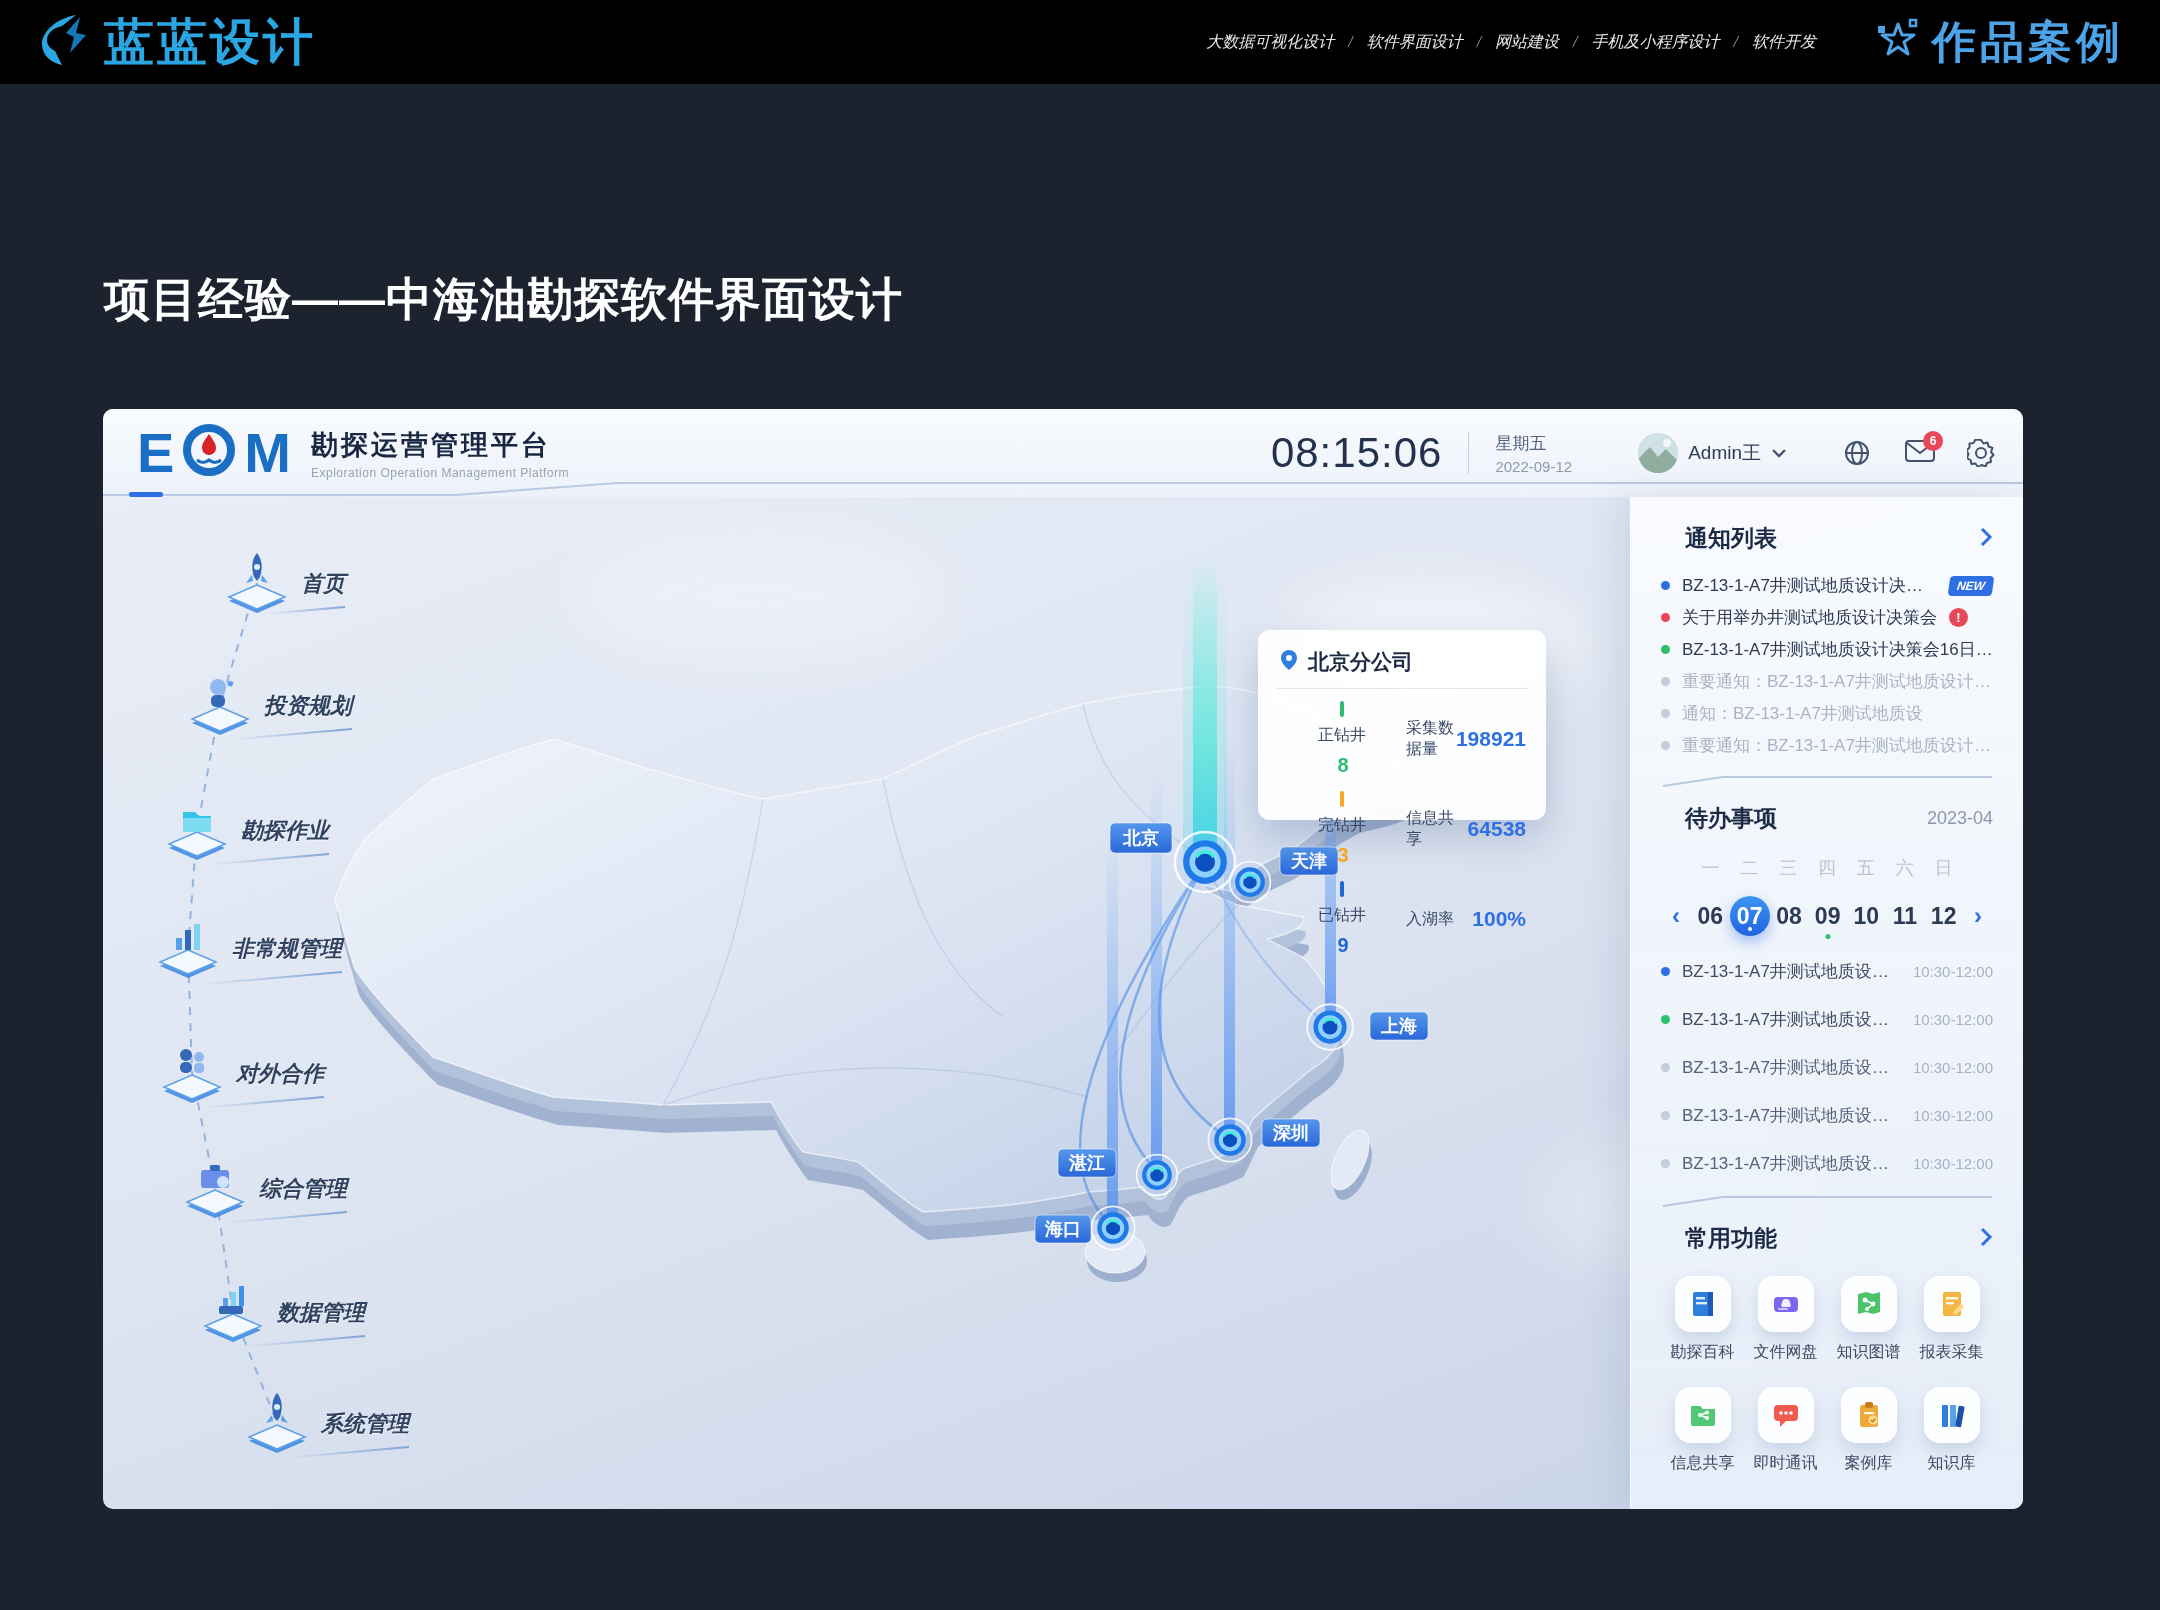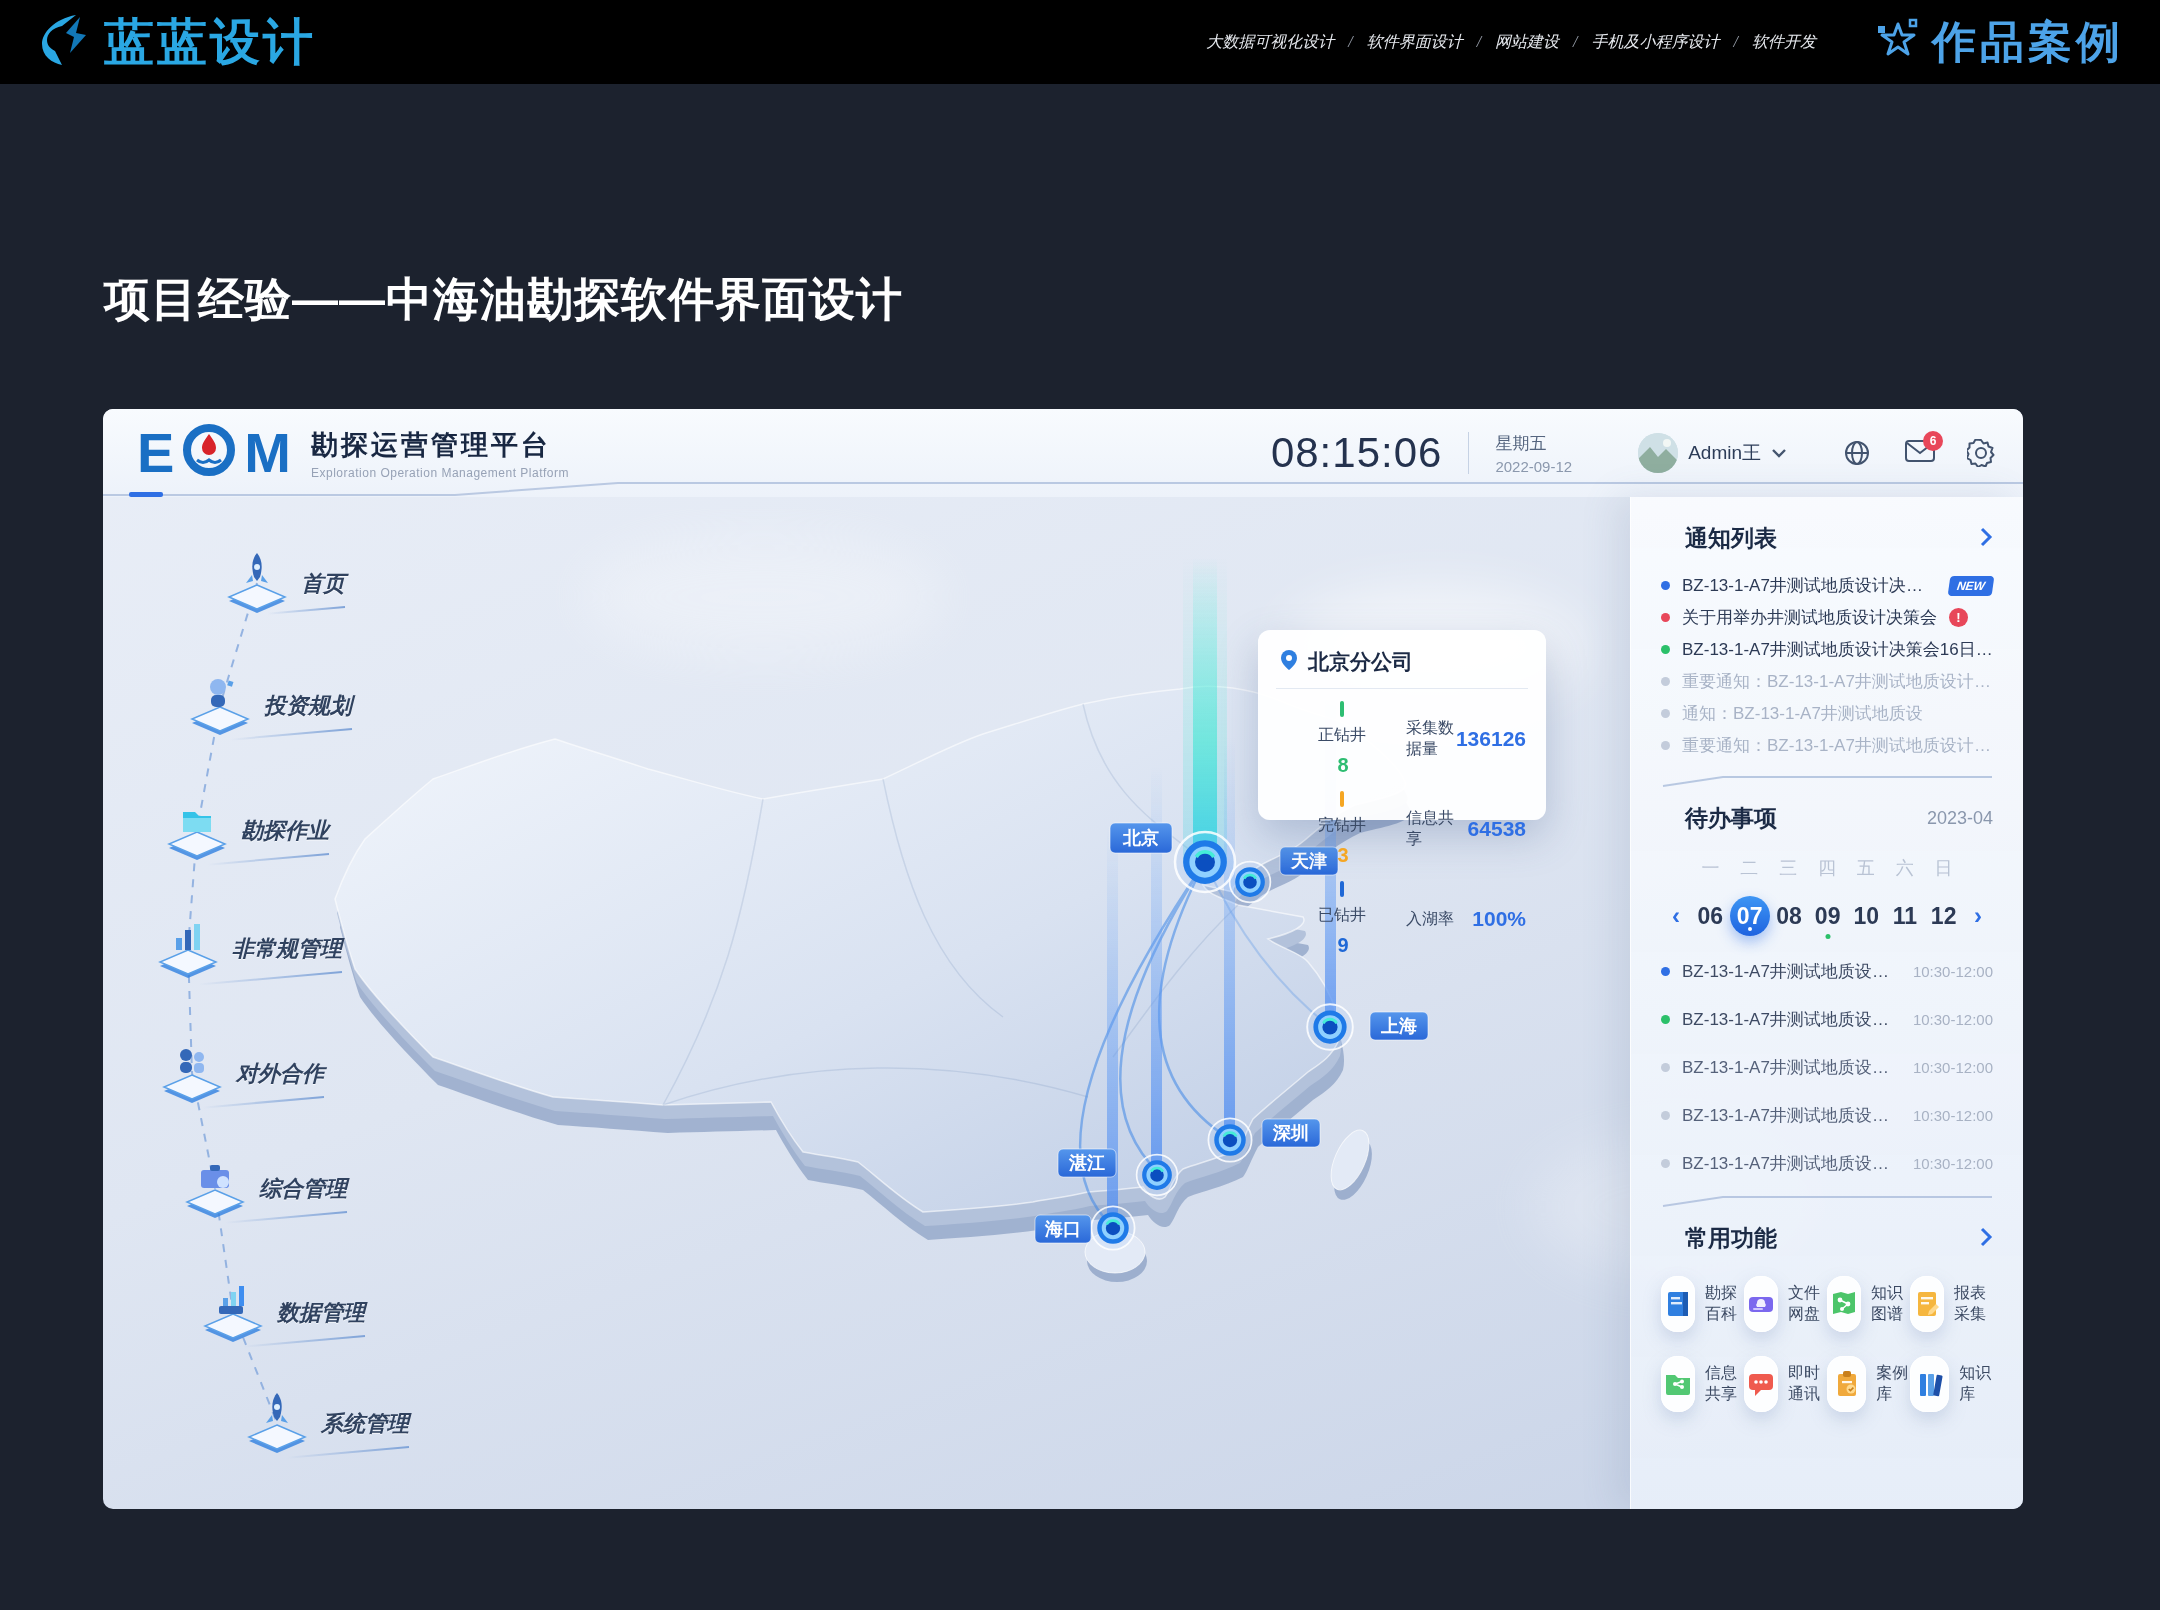--- a/index.html
+++ b/index.html
@@ -100,21 +100,21 @@
     width:4px;height:4px;border-radius:50%;background:#fff;}
   .d-dot::after{content:"";position:absolute;bottom:-9px;left:50%;transform:translateX(-50%);
     width:5px;height:5px;border-radius:50%;background:#2bc06a;}
   .cal-arrow{font-size:24px;color:#2f6fe4;font-weight:bold;cursor:pointer;line-height:1;}
   .todo-list{margin-top:24px;display:flex;flex-direction:column;gap:25px;}
   .t-item{display:flex;align-items:center;gap:12px;cursor:pointer;}
   .t-text{flex:1;font-size:17px;color:#3d4a63;white-space:nowrap;overflow:hidden;text-overflow:ellipsis;}
   .t-muted .t-text{color:#55617a;}
   .t-time{flex:none;font-size:15px;color:#a8b2c4;}
   .func-grid{margin-top:22px;display:grid;grid-template-columns:repeat(4,1fr);row-gap:24px;justify-items:center;}
-  .func-item{display:flex;align-items:center;gap:10px;cursor:pointer;}
+  .func-item{display:flex;flex-direction:column;align-items:center;gap:10px;cursor:pointer;}
   .tile{width:56px;height:56px;border-radius:16px;background:#fdfeff;display:flex;align-items:center;justify-content:center;
     box-shadow:0 8px 18px rgba(120,140,180,.28),inset 0 0 0 1px rgba(255,255,255,.9);}
   .func-label{font-size:16px;color:#3c4a63;}
 </style>
 </head>
 <body>
 
 <header class="site-header">
   <div class="sh-brand">
     <span>
@@ -429,21 +429,21 @@
       </div>
       <div class="ic-div"></div>
       <div class="ic-body">
         <div class="well">
           <i class="bar" style="background:#2ebd72;"></i>
           <span>正钻井</span>
           <b style="color:#2ebd72;">8</b>
         </div>
         <div class="metric">
           <span>采集数据量</span>
-          <b>136126</b>
+          <b>198921</b>
         </div>
         <div class="well">
           <i class="bar" style="background:#f5a623;"></i>
           <span>完钻井</span>
           <b style="color:#f5a623;">3</b>
         </div>
         <div class="metric">
           <span>信息共享</span>
           <b>64538</b>
         </div>

